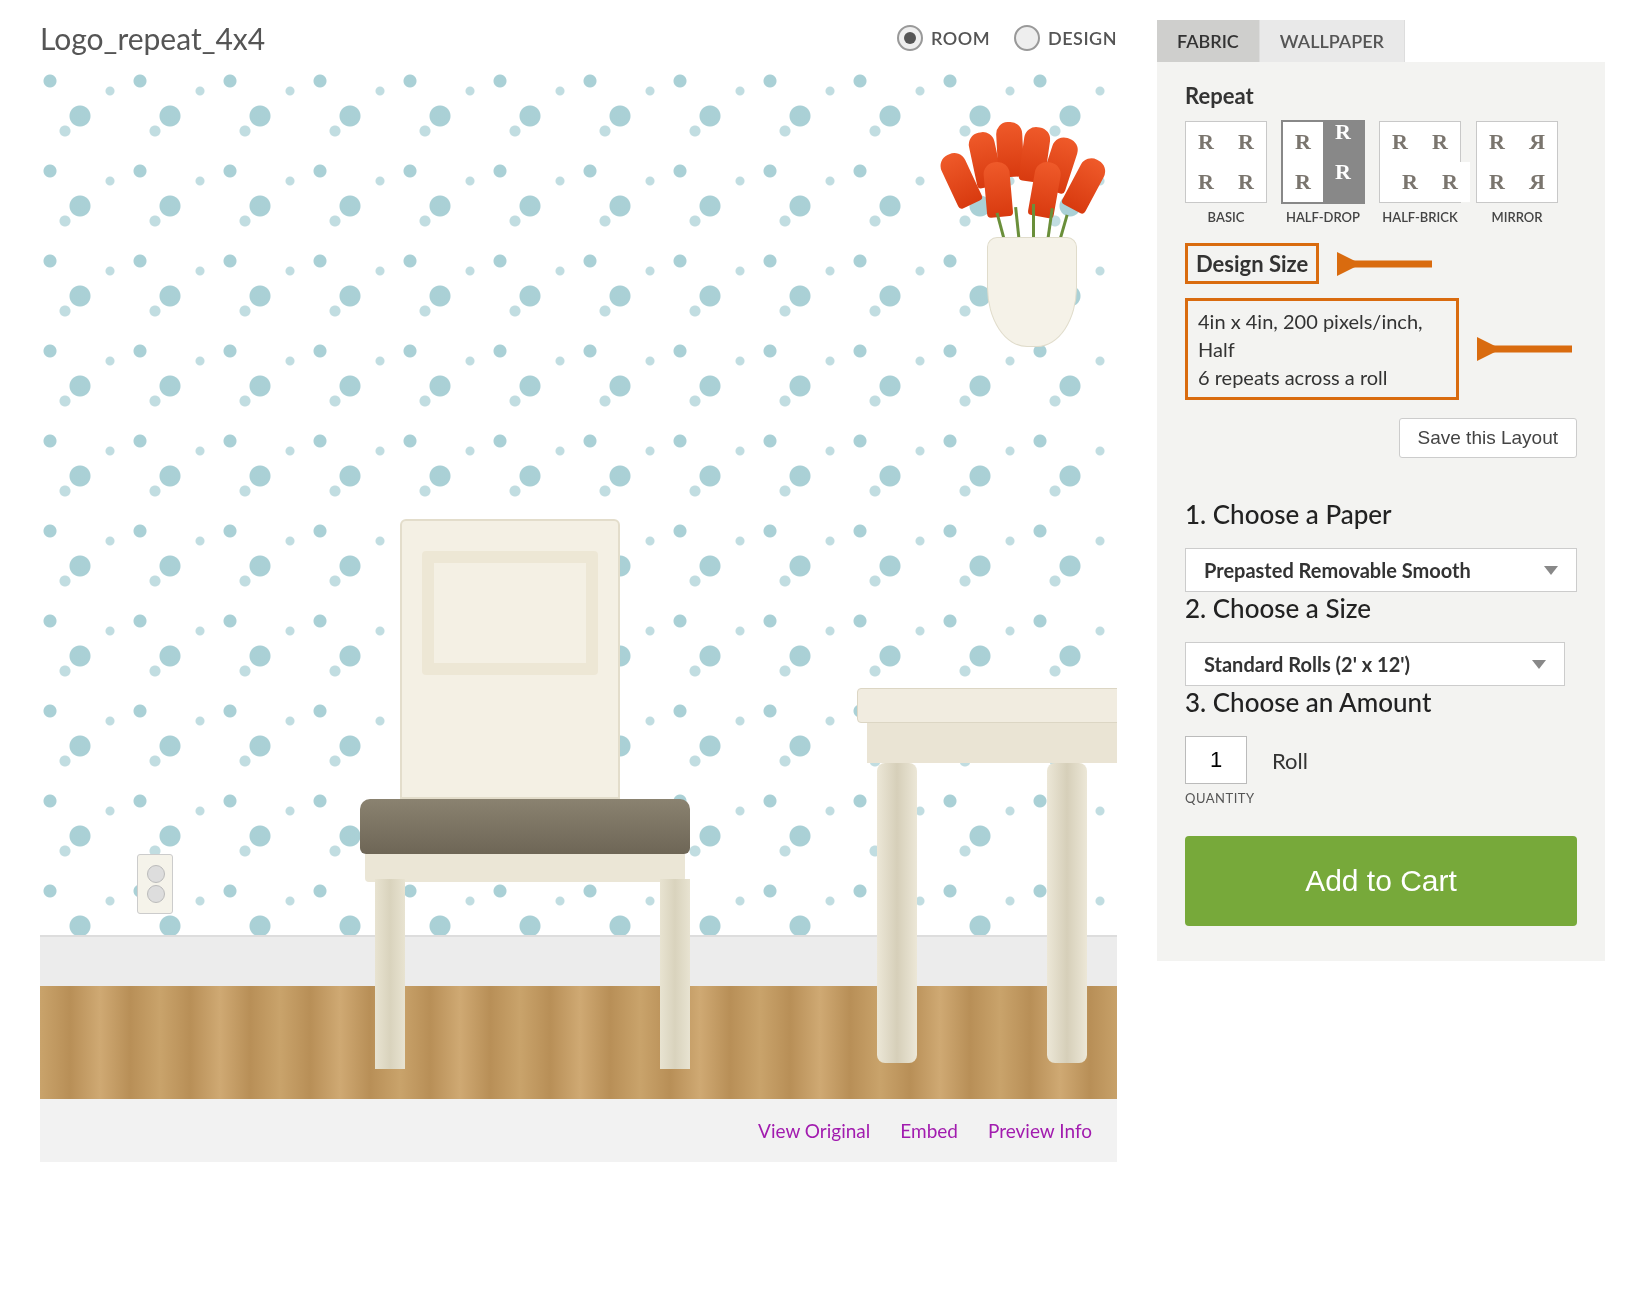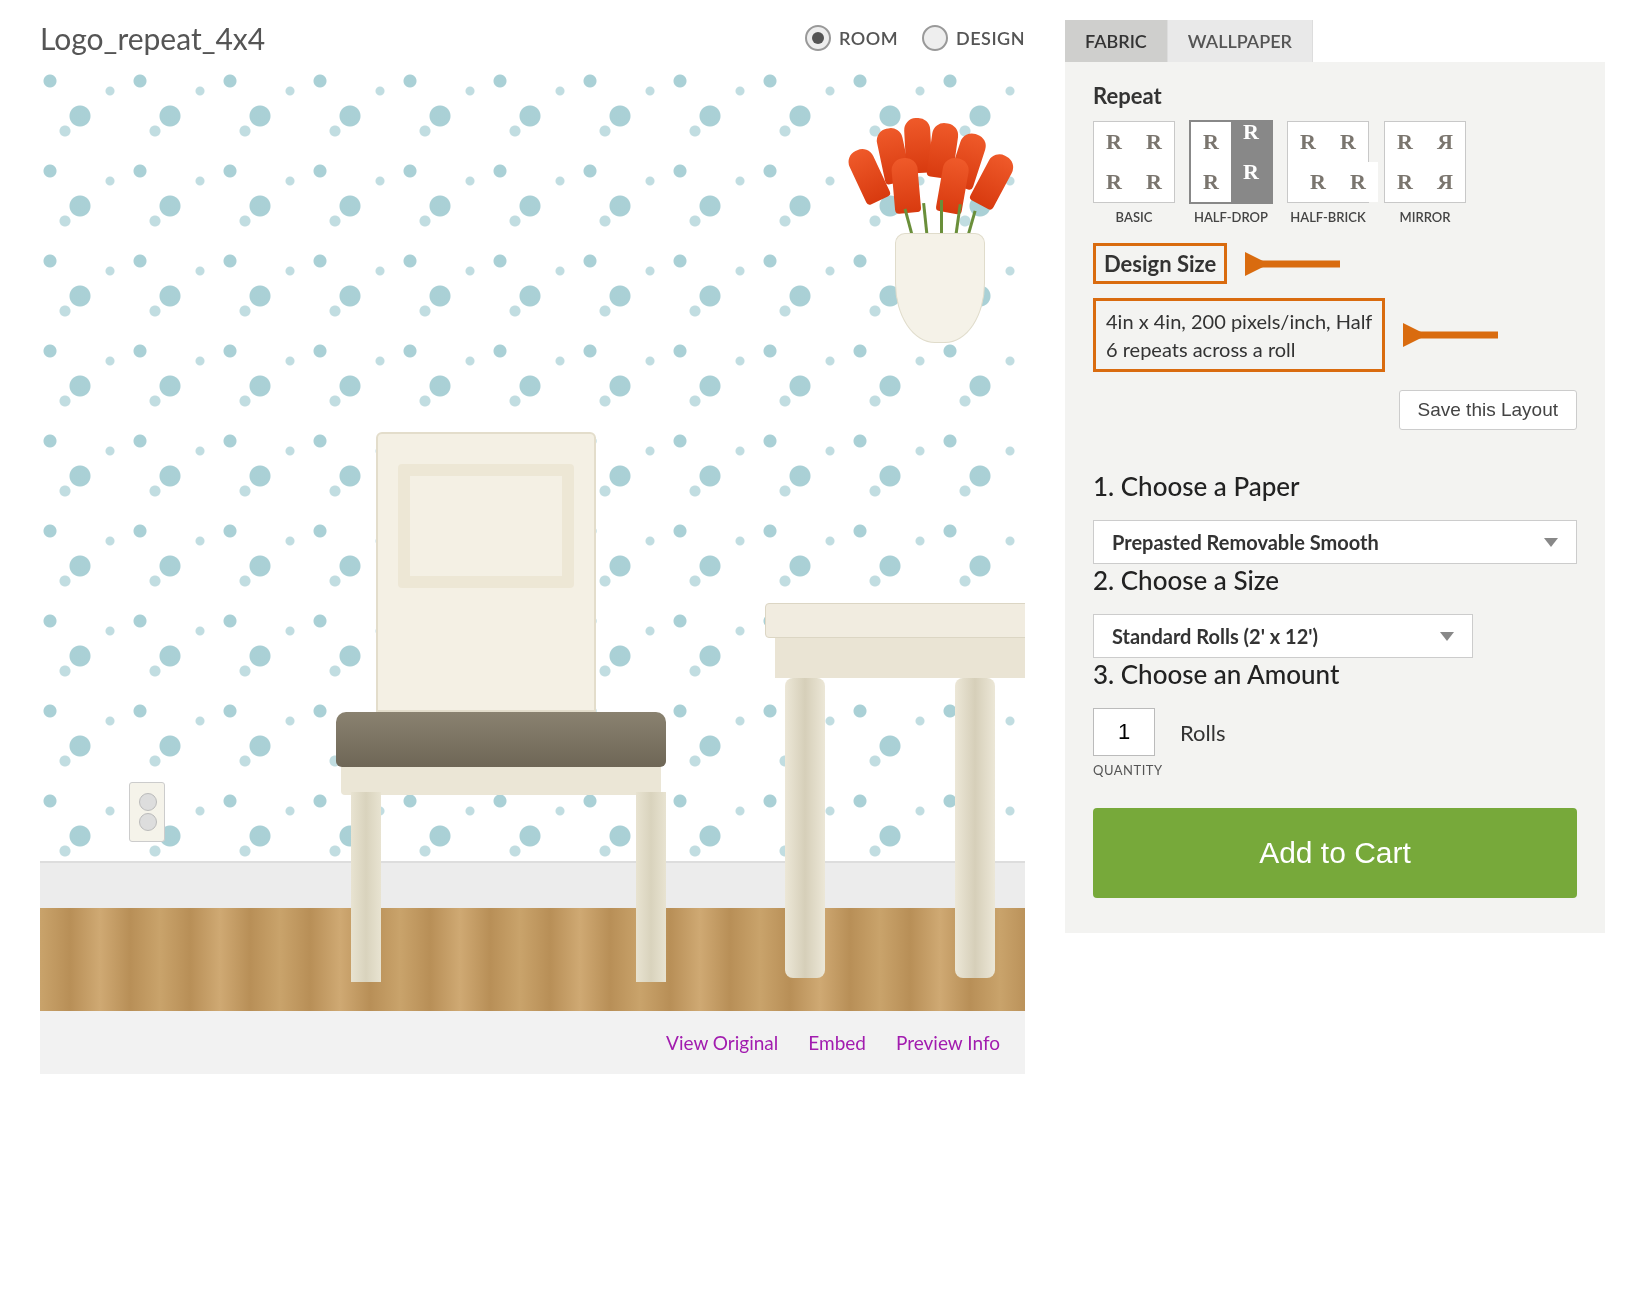--- a/index.html
+++ b/index.html
@@ -4,21 +4,21 @@
   <style>
     * { box-sizing: border-box; margin: 0; padding: 0; }
     body {
       font-family: "Lato", "Helvetica Neue", Arial, sans-serif;
       background: #fff;
       color: #333;
       padding: 20px 40px;
     }
     .container { display: flex; gap: 40px; max-width: 1600px; margin: 0 auto; }
     .left-col { flex: 1; min-width: 0; }
-    .right-col { width: 540px; flex-shrink: 0; }
+    .right-col { width: 448px; flex-shrink: 0; }
 
     
     .header-row { display: flex; align-items: center; justify-content: space-between; margin-bottom: 15px; }
     .product-title { font-size: 30px; font-weight: 400; color: #555; }
     .view-toggle { display: flex; align-items: center; gap: 24px; }
     .radio-wrap { display: flex; align-items: center; gap: 8px; cursor: pointer; }
     .radio-outer {
       width: 26px; height: 26px; border: 2px solid #999; border-radius: 50%;
       display: flex; align-items: center; justify-content: center; background: #eee;
     }
@@ -343,20 +343,20 @@
 
       <div class="step-heading">2. Choose a Size</div>
       <div class="select narrow">
         <span>Standard Rolls (2' x 12')</span>
         <span class="caret"></span>
       </div>
 
       <div class="step-heading">3. Choose an Amount</div>
       <div class="qty-row">
         <input class="qty-input" value="1" style="">
-        <span class="qty-unit">Rolls</span>
+        <span class="qty-unit">Roll</span>
       </div>
       <div class="qty-caption">QUANTITY</div>
 
       <button class="add-cart">Add to Cart</button>
     </div>
   </div>
 </div>
 
 </body></html>

